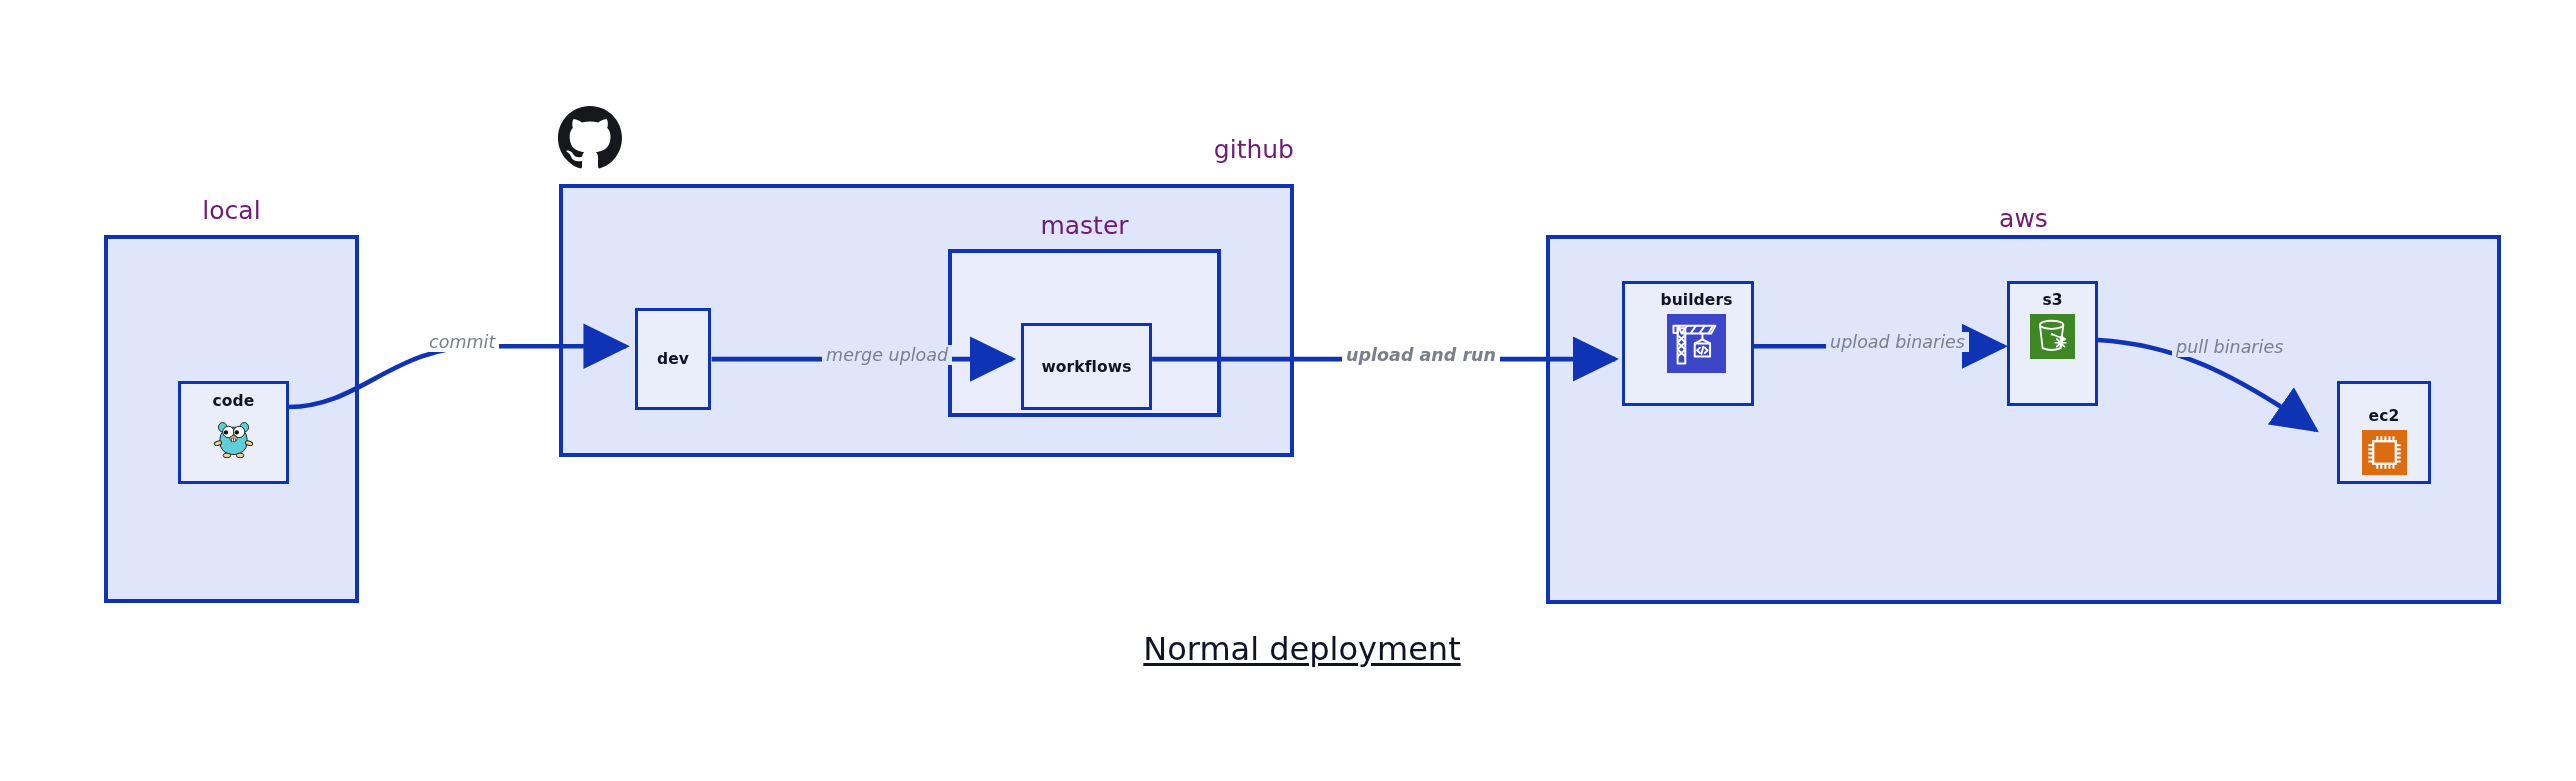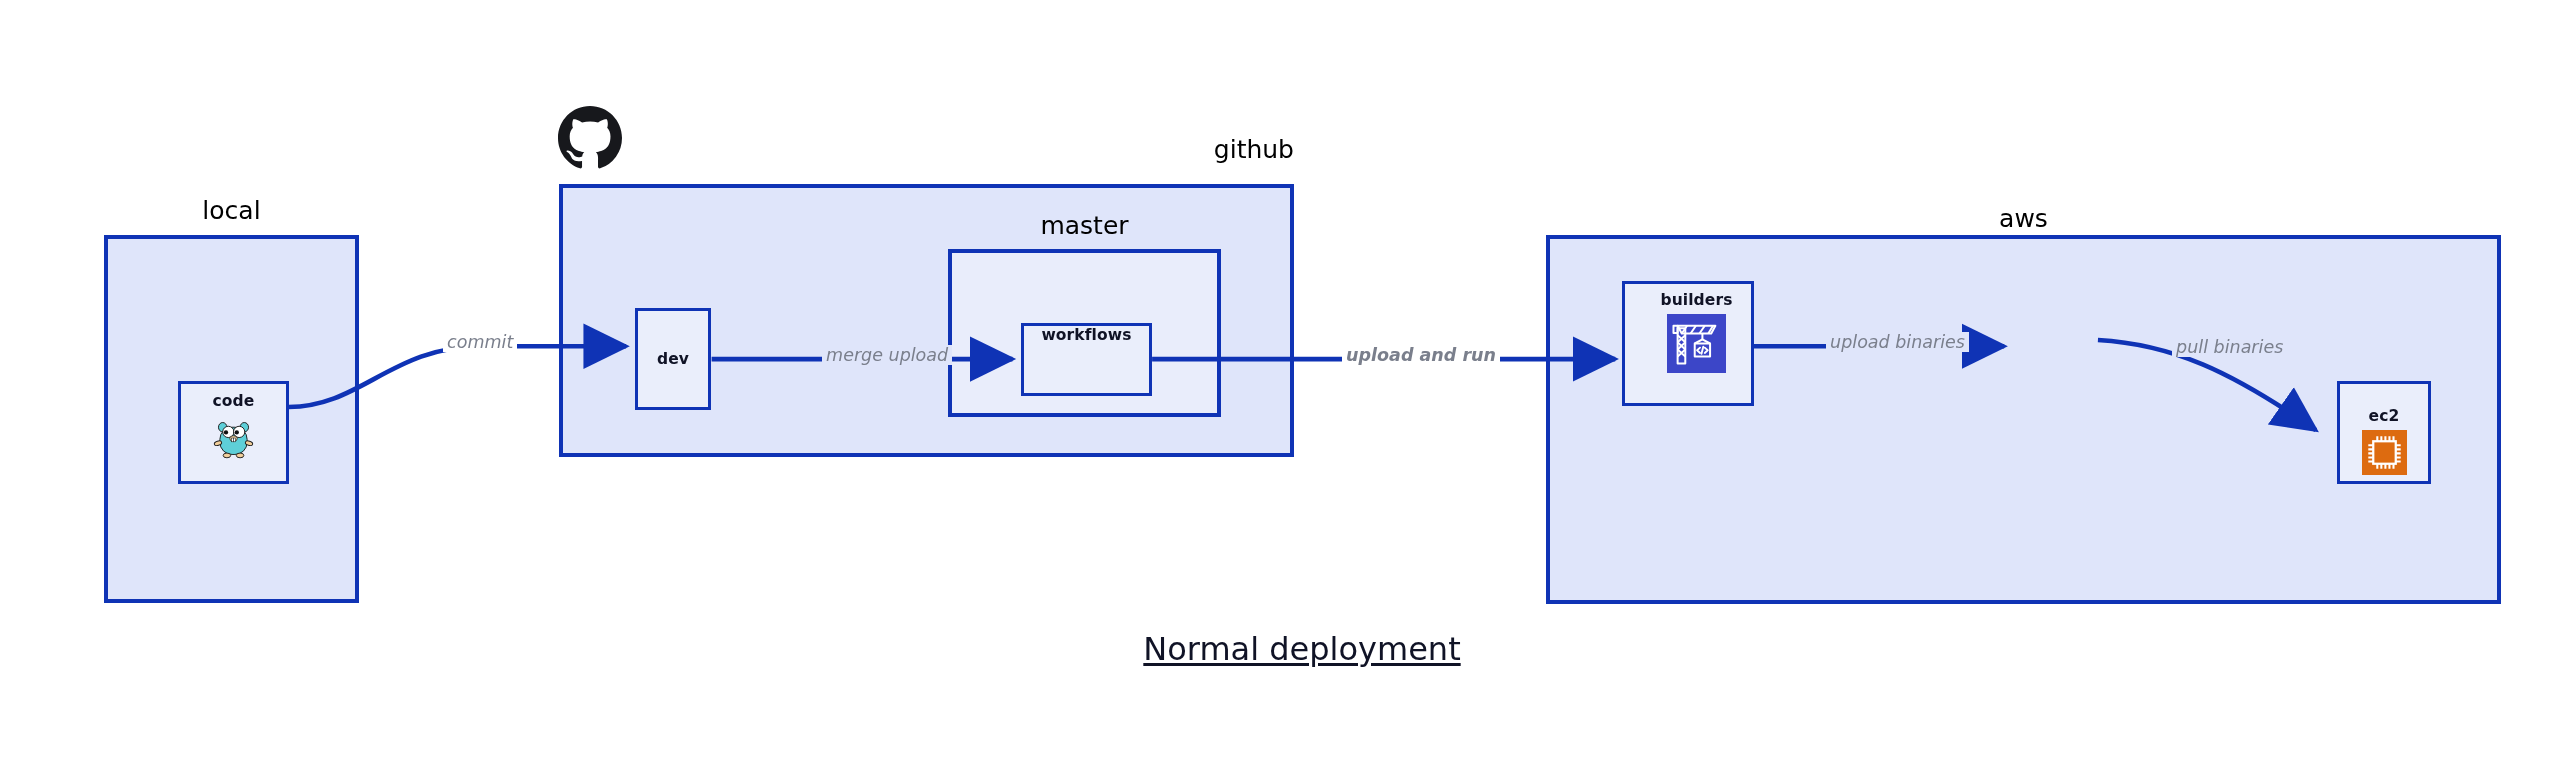--- a/index.html
+++ b/index.html
@@ -5,21 +5,21 @@
   html,body{margin:0;padding:0;background:#ffffff;}
   body{width:2604px;height:781px;position:relative;overflow:hidden;
        font-family:"DejaVu Sans","Liberation Sans",sans-serif;}
   #stage{position:absolute;left:0;top:0;width:2604px;height:781px;}
   svg.layer{position:absolute;left:0;top:0;width:2604px;height:781px;overflow:visible;}
   .grp{position:absolute;box-sizing:border-box;border:4.6px solid #0f33b5;background:#dfe5fa;}
   .grp.inner{background:#e9edfb;}
   .node{position:absolute;box-sizing:border-box;border:3.6px solid #0f33b5;background:#eaeefb;
         display:flex;flex-direction:column;align-items:center;}
   .node-label{font-weight:bold;color:#101326;letter-spacing:0.1px;}
-  .grp-label{position:absolute;color:#000000;white-space:nowrap;}
+  .grp-label{position:absolute;color:#701a75;white-space:nowrap;}
   .edge-label{position:absolute;color:#7a7f8c;font-style:italic;white-space:nowrap;
               background:#ffffff;padding:0 4.1px;}
   .edge-label.onblue{background:#dfe5fa;}
   .edge-label.onwhite{background:#ffffff;}
   .title{position:absolute;color:#101326;white-space:nowrap;}
   .title u{text-decoration:underline;text-underline-offset:3.1px;text-decoration-thickness:2.6px;}
   .iconbox{display:block;}
 </style>
 </head>
 <body>
@@ -75,21 +75,21 @@
 
     <g>
       <path d="M 3404 672 L 3890 672" fill="none" stroke="#0f33b5" stroke-width="9" marker-end="url(#ah)"></path>
     </g>
 
     <g>
       <path d="M 4072 660 C 4215 668, 4330 720, 4495 835" fill="none" stroke="#0f33b5" stroke-width="9" marker-end="url(#ah)"></path>
     </g>
   </svg>
 
-  <div class="edge-label onwhite" style="left:443px;top:332px;font-size:17.5px;">commit</div>
+  <div class="edge-label onwhite" style="left:425px;top:332px;font-size:17.5px;">commit</div>
 
   <div class="edge-label onblue" style="left:822px;top:345px;font-size:17.5px;">merge upload</div>
 
   <div class="edge-label onwhite" style="left:1342px;top:345px;font-size:17.5px;font-weight:bold;">upload and run</div>
 
   <div class="edge-label onblue" style="left:1826px;top:332px;font-size:17.5px;">upload binaries</div>
 
   <div class="edge-label onblue" style="left:2172px;top:337px;font-size:17.5px;">pull binaries</div>
 
   <div class="node" style="left:178px;top:381px;width:111px;height:103px;">
@@ -117,21 +117,21 @@
         <rect x="46" y="49" width="4" height="8" fill="#ffffff" stroke="#1c1c1c" stroke-width="1.2"></rect>
         <rect x="50" y="49" width="4" height="8" fill="#ffffff" stroke="#1c1c1c" stroke-width="1.2"></rect>
       </svg>
     </div>
   </div>
 
   <div class="node" style="left:635px;top:308px;width:76px;height:102px;justify-content:center;">
     <div class="node-label" style="font-size:15.5px;">dev</div>
   </div>
 
-  <div class="node" style="left:1021px;top:323px;width:131px;height:73px;">
+  <div class="node" style="left:1021px;top:323px;width:131px;height:87px;justify-content:center;">
     <div class="node-label" style="font-size:15.5px;">workflows</div>
   </div>
 
   <div class="node" style="left:1622px;top:281px;width:132px;height:125px;padding-left:17px;">
     <div class="node-label" style="font-size:15.5px;margin-top:7.2px;">builders</div>
     <div class="iconbox" style="margin-top:5.2px;">
       <svg width="59" height="59" viewBox="0 0 100 100">
         <rect x="0" y="0" width="100" height="100" fill="#3c46c8"></rect>
         <g fill="none" stroke="#ffffff" stroke-width="3.4" stroke-linejoin="round">
 
@@ -151,20 +151,42 @@
 
         <g stroke="#ffffff" stroke-width="3.2" fill="none" stroke-linecap="round" stroke-linejoin="round">
           <path d="M56 57 L51 61.5 L56 66"></path>
           <path d="M64 57 L69 61.5 L64 66"></path>
           <path d="M61.5 55.5 L58.5 67.5"></path>
         </g>
       </svg>
     </div>
   </div>
 
+  <div class="node" style="left:2007px;top:281px;width:91px;height:125px;">
+    <div class="node-label" style="font-size:15.5px;margin-top:7.2px;">s3</div>
+    <div class="iconbox" style="margin-top:5.2px;">
+      <svg width="45" height="45" viewBox="0 0 100 100">
+        <rect x="0" y="0" width="100" height="100" fill="#3f8624"></rect>
+        <g fill="none" stroke="#ffffff" stroke-width="4" stroke-linejoin="round" stroke-linecap="round">
+          <ellipse cx="48" cy="24" rx="26" ry="9"></ellipse>
+          <path d="M22 24 L28 76 Q48 84 68 76 L74 24"></path>
+          <path d="M49 45 L74 55"></path>
+          <path d="M70 50 L78 56 L70 60 Z" fill="#ffffff"></path>
+          <circle cx="49" cy="45" r="2.6" fill="#ffffff" stroke="none"></circle>
+        </g>
+
+        <g stroke="#ffffff" stroke-width="3.6" stroke-linecap="round">
+          <path d="M68 52 L68 76 M56 64 L80 64 M59.5 55.5 L76.5 72.5 M76.5 55.5 L59.5 72.5"></path>
+        </g>
+        <g stroke="#3f8624" stroke-width="1.2">
+          <circle cx="68" cy="64" r="0.2"></circle>
+        </g>
+      </svg>
+    </div>
+  </div>
 
   <div class="node" style="left:2337px;top:381px;width:94px;height:103px;">
     <div class="node-label" style="font-size:15.5px;margin-top:23px;">ec2</div>
     <div class="iconbox" style="margin-top:5.2px;">
       <svg width="45" height="45" viewBox="0 0 100 100">
         <rect x="0" y="0" width="100" height="100" fill="#dd6b10"></rect>
         <rect x="25" y="25" width="50" height="50" fill="none" stroke="#ffffff" stroke-width="5"></rect>
         <g stroke="#ffffff" stroke-width="4.6" stroke-linecap="butt">
           <path d="M34 25 L34 14 M43 25 L43 14 M52 25 L52 14 M61 25 L61 14 M70 25 L70 14"></path>
           <path d="M34 75 L34 86 M43 75 L43 86 M52 75 L52 86 M61 75 L61 86 M70 75 L70 86"></path>

